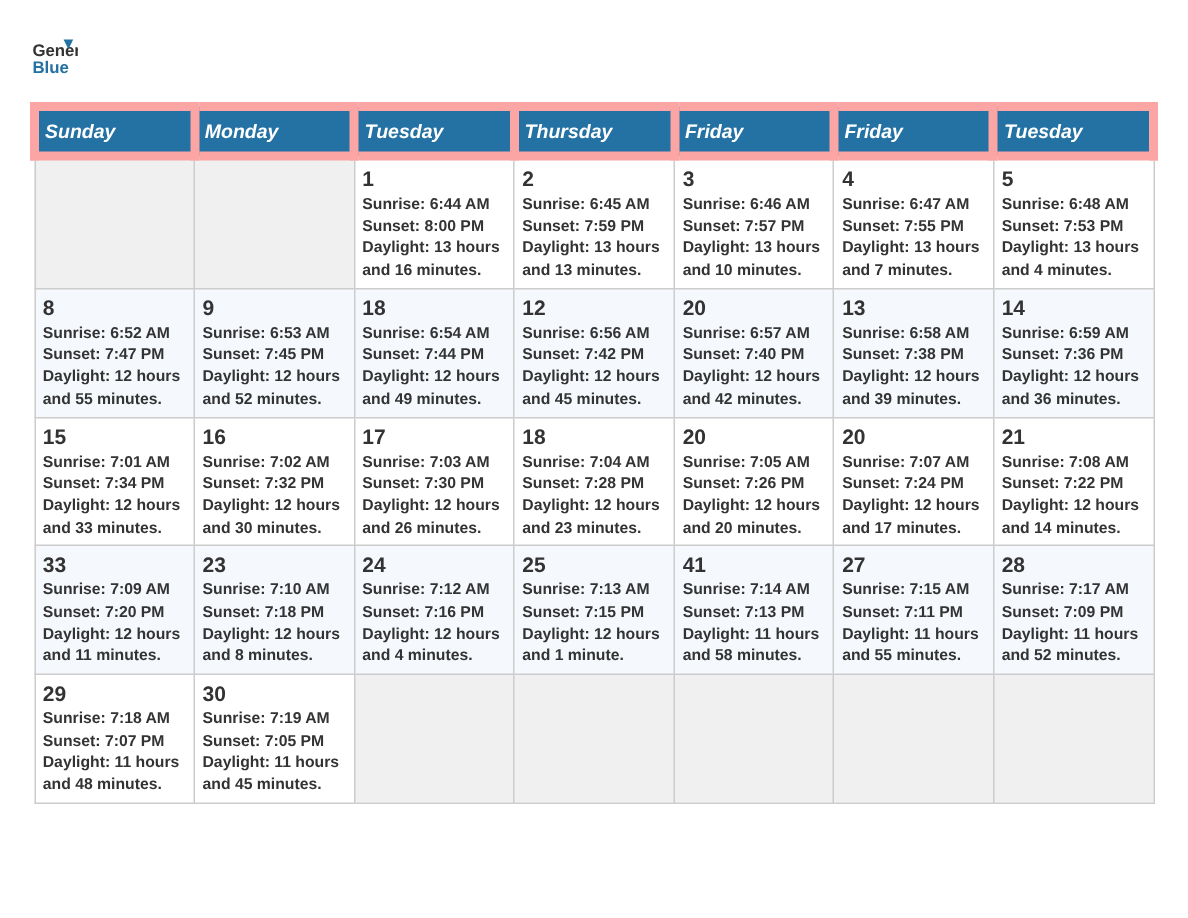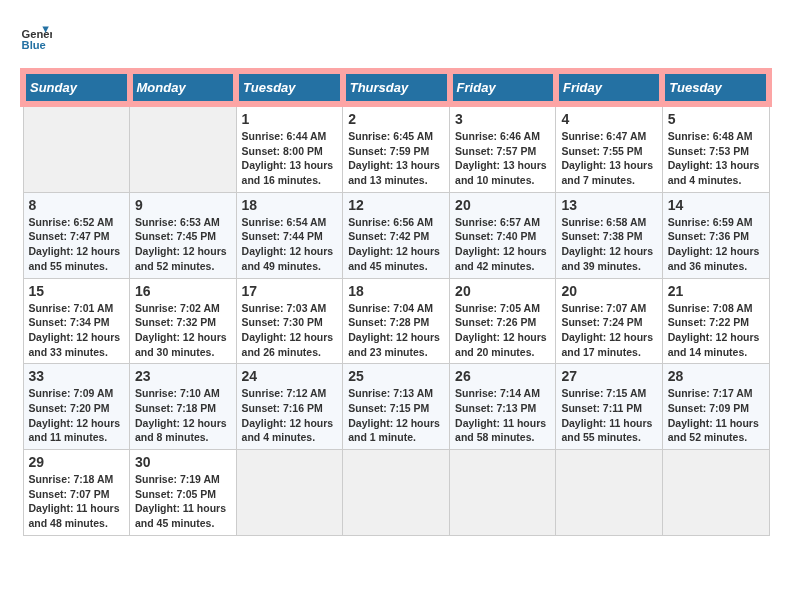--- a/index.html
+++ b/index.html
@@ -206,21 +206,21 @@
         </td>
         <td>
           <div class="day-number">24</div>
         <div class="day-info">Sunrise: 7:12 AM<br>Sunset: 7:16 PM<br>Daylight: 12 hours and 4 minutes.</div>
         </td>
         <td>
           <div class="day-number">25</div>
         <div class="day-info">Sunrise: 7:13 AM<br>Sunset: 7:15 PM<br>Daylight: 12 hours and 1 minute.</div>
         </td>
         <td>
-          <div class="day-number">26</div>
+          <div class="day-number">41</div>
         <div class="day-info">Sunrise: 7:14 AM<br>Sunset: 7:13 PM<br>Daylight: 11 hours and 58 minutes.</div>
         </td>
         <td>
           <div class="day-number">27</div>
         <div class="day-info">Sunrise: 7:15 AM<br>Sunset: 7:11 PM<br>Daylight: 11 hours and 55 minutes.</div>
         </td>
         <td>
           <div class="day-number">28</div>
         <div class="day-info">Sunrise: 7:17 AM<br>Sunset: 7:09 PM<br>Daylight: 11 hours and 52 minutes.</div>
         </td>

